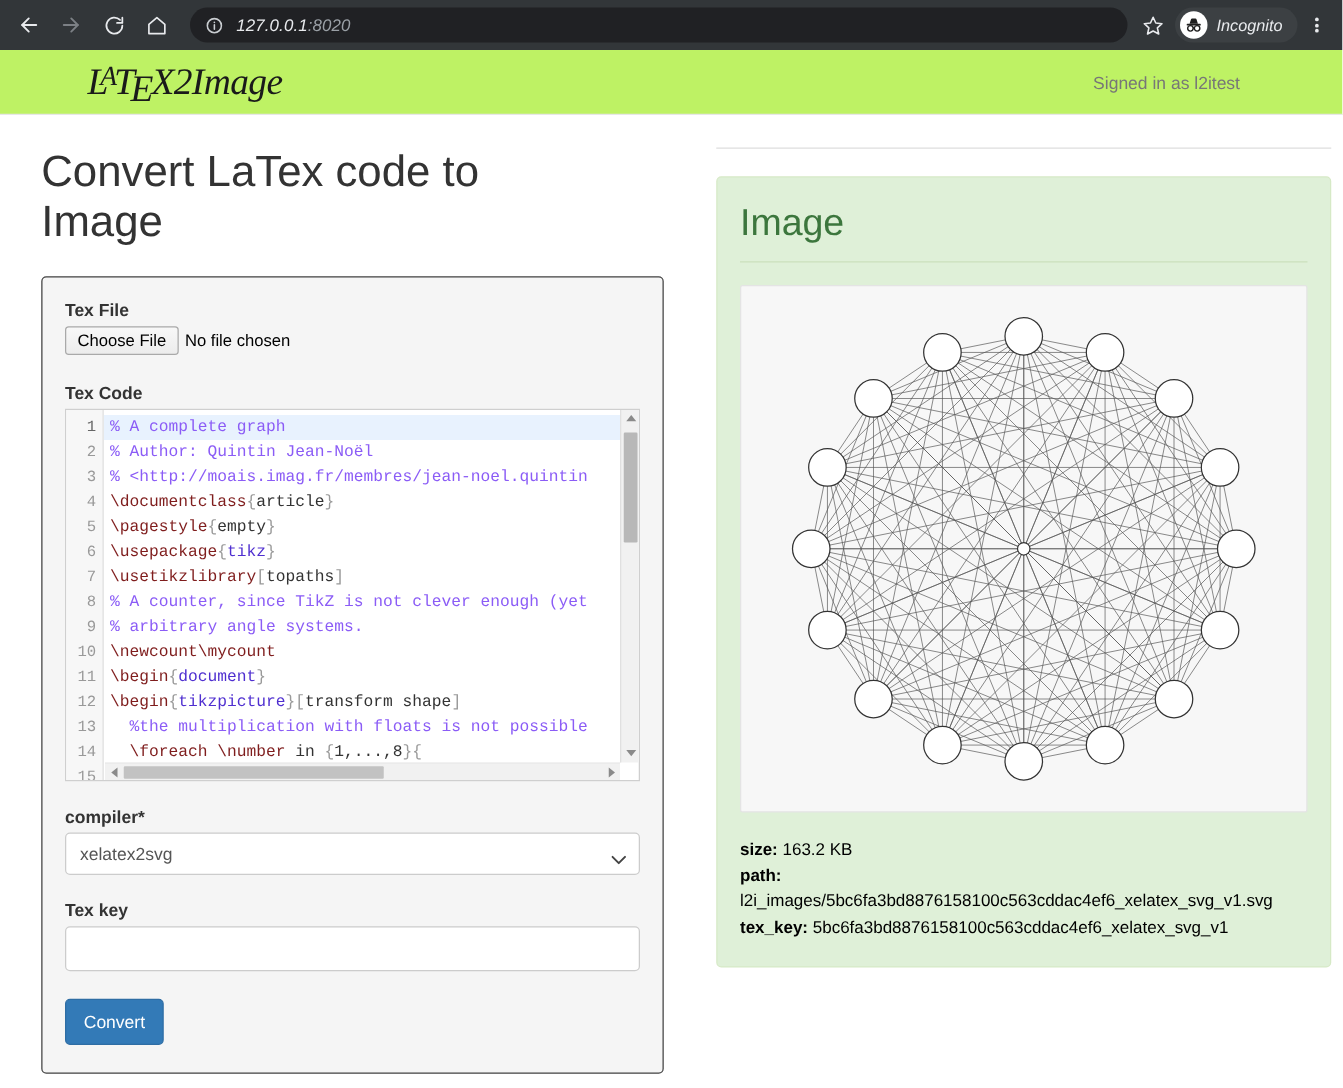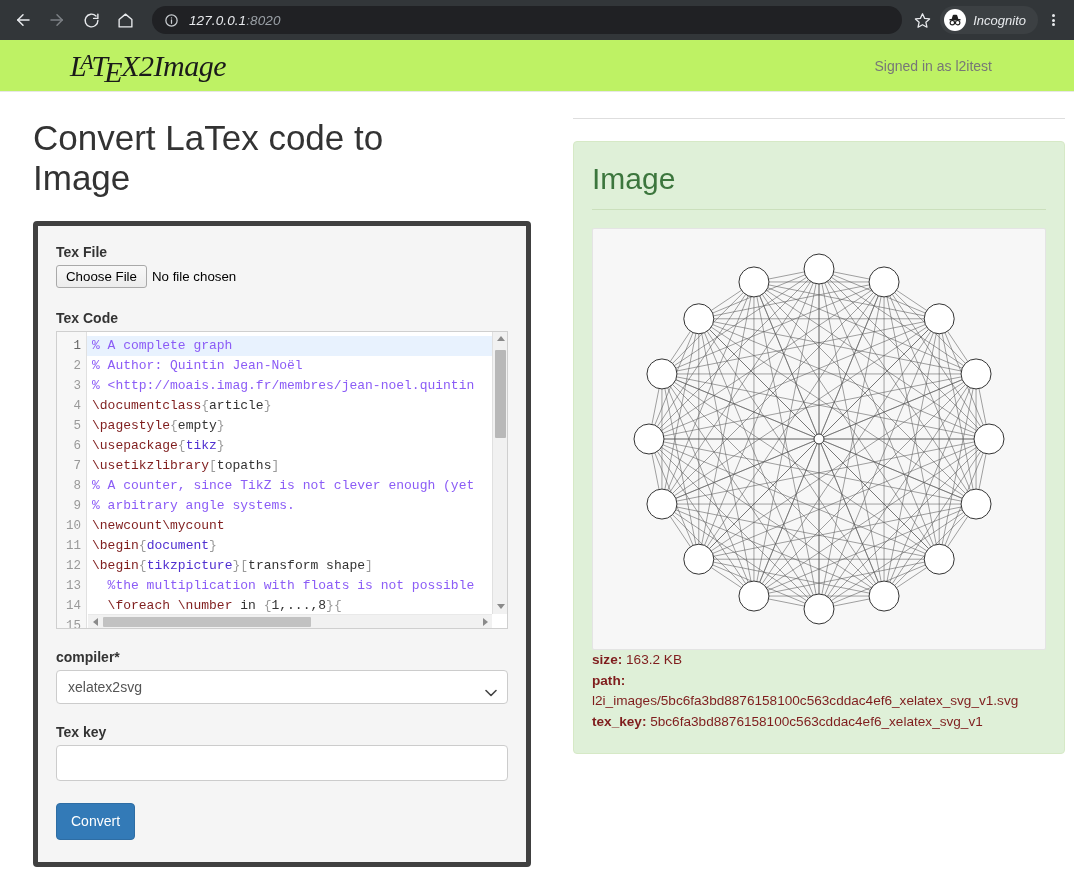--- a/index.html
+++ b/index.html
@@ -113,21 +113,21 @@
     font-weight: 400;
     color: #333333;
     line-height: 1.15;
     margin: 26px 0 0 0;
     max-width: 380px;
   }
 
   
   .form-panel {
     background: #f5f5f5;
-    border: 5px solid #404040;
+    border: 1px solid #404040;
     border-radius: 4px;
     padding: 18px 18px 22px 18px;
     margin-top: 22px;
   }
   .field-label {
     font-size: 14px;
     font-weight: bold;
     color: #333333;
     display: block;
     margin-bottom: 5px;
@@ -310,22 +310,23 @@
     background: #f7f7f7;
     border: 1px solid #e4e4e4;
     border-radius: 2px;
     height: 422px;
     display: flex;
     align-items: center;
     justify-content: center;
     overflow: hidden;
   }
   .meta {
+    margin-top: 20px;
     font-size: 13.6px;
-    color: #7f1d1d;
+    color: #000000;
     line-height: 1.52;
   }
   .meta b { font-weight: bold; }
   .meta .wrapline { word-break: break-all; }
 </style>
 </head>
 <body>
 
 <div class="browser-bar">
   <div class="nav-btn">

